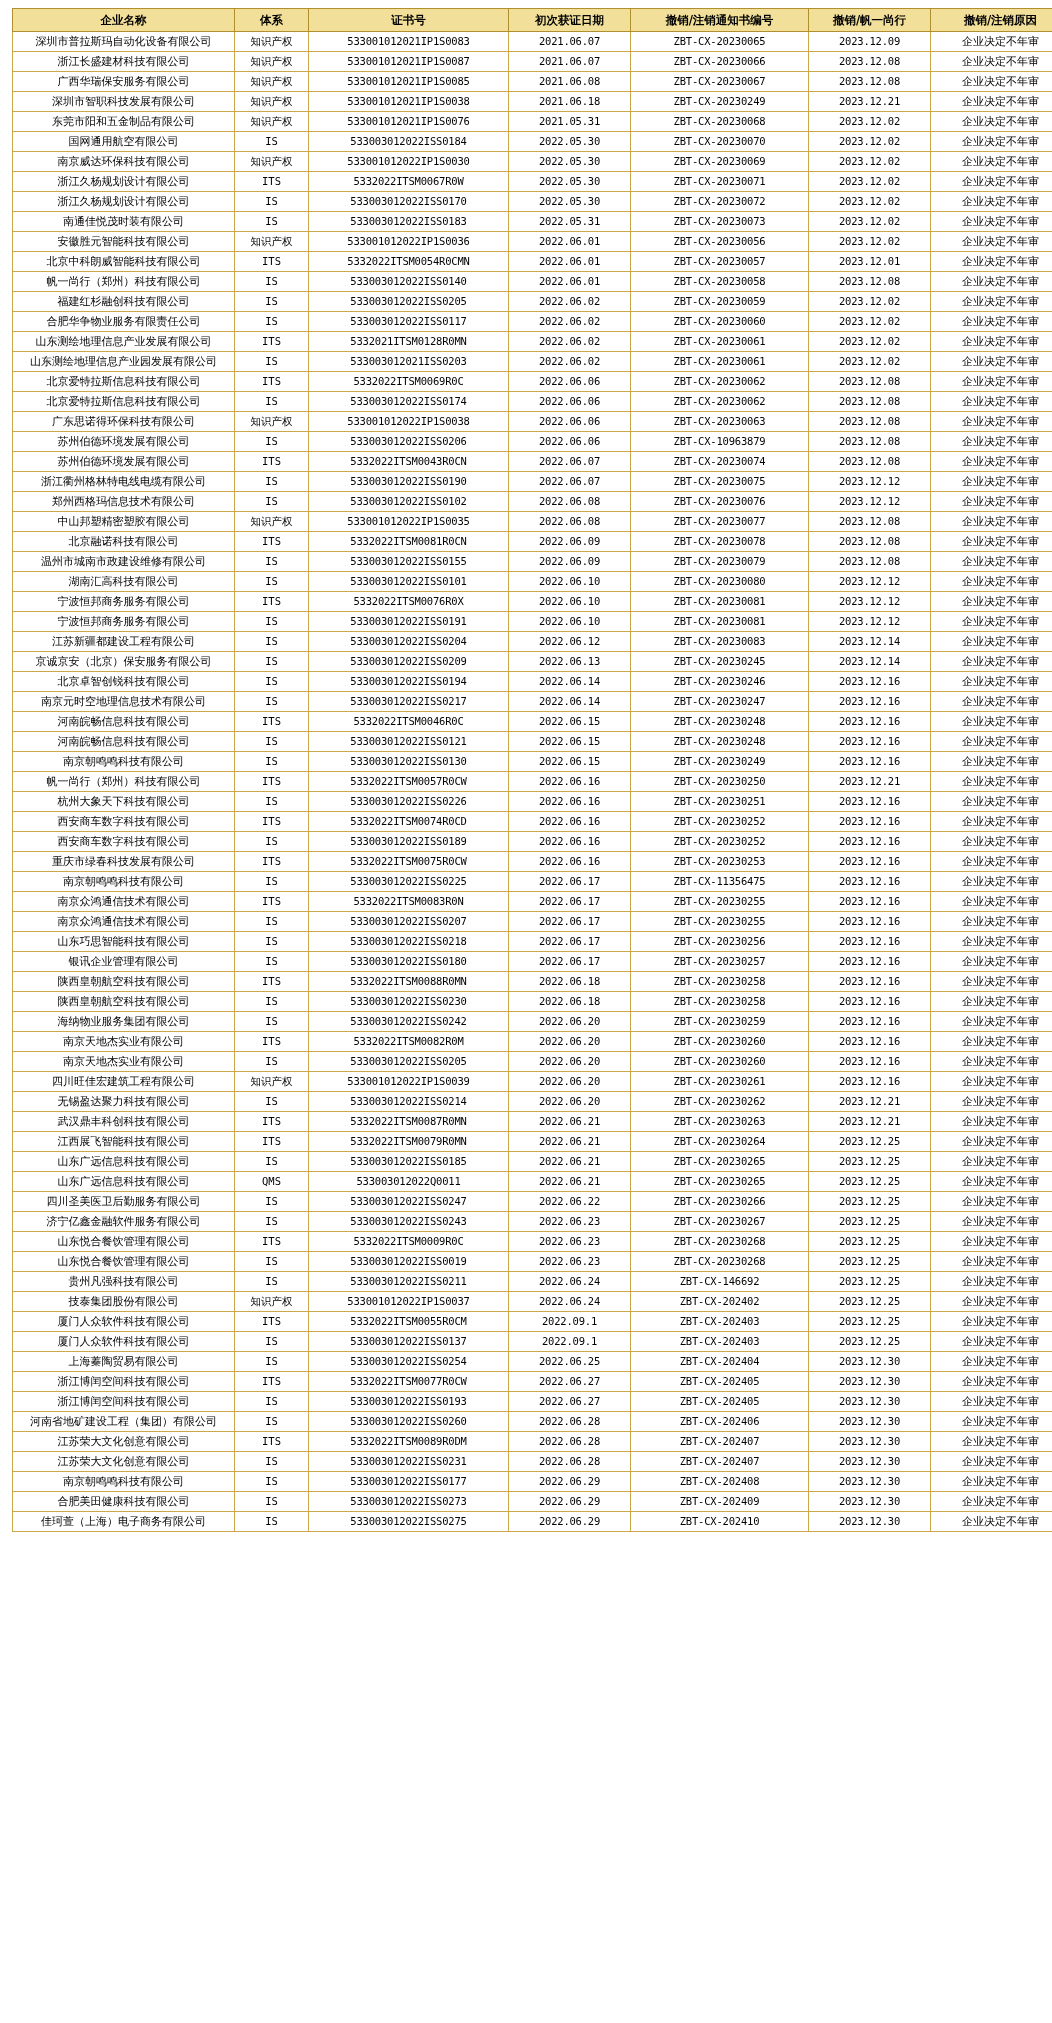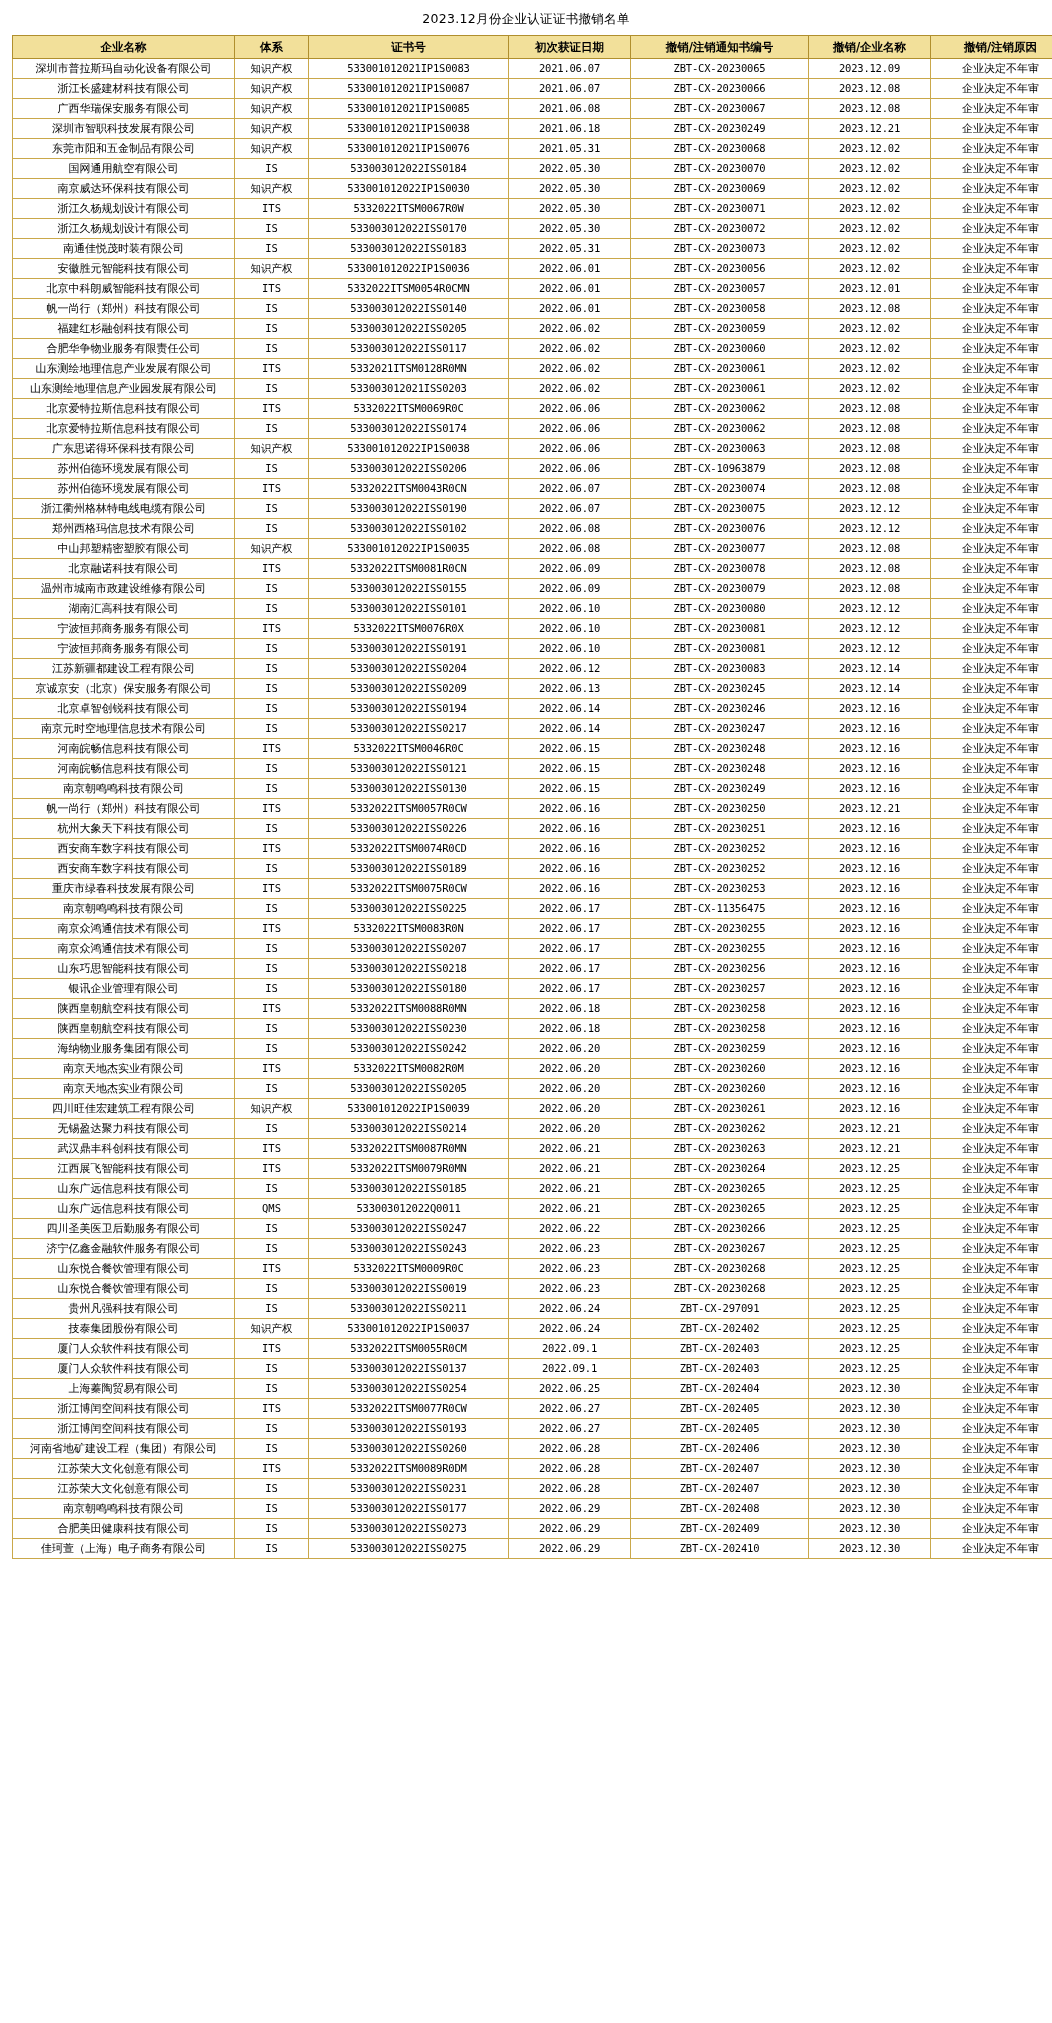--- a/index.html
+++ b/index.html
@@ -74,40 +74,39 @@
   td.reason {
     font-size: 11px;
   }
   tbody tr:nth-child(odd) td { background: #ffffff; }
   tbody tr:nth-child(even) td { background: #ffffff; }
 </style>
 </head>
 <body>
 
 <div class="page">
-  <div class="doc-title">2023.12月份企业认证证书撤销名单</div>
   <div class="table-wrap">
     <table>
       <colgroup>
         <col class="c-name">
           <col class="c-sys">
           <col class="c-cert">
           <col class="c-first">
         <col class="c-notice">
           <col class="c-date">
           <col class="c-reason">
       </colgroup>
       <thead>
         <tr>
           <th>企业名称</th>
           <th>体系</th>
           <th>证书号</th>
           <th>初次获证日期</th>
           <th>撤销/注销通知书编号</th>
-          <th>撤销/企业名称</th>
+          <th>撤销/帆一尚行</th>
           <th>撤销/注销原因</th>
         </tr>
       </thead>
       <tbody>
           <tr>
             <td class="name">深圳市普拉斯玛自动化设备有限公司</td>
             <td class="sys">知识产权</td>
             <td class="cert">533001012021IP1S0083</td>
             <td class="first">2021.06.07</td>
             <td class="notice">ZBT-CX-20230065</td>
@@ -661,21 +660,21 @@
             <td class="first">2022.06.23</td>
             <td class="notice">ZBT-CX-20230268</td>
             <td class="date">2023.12.25</td>
             <td class="reason">企业决定不年审</td>
           </tr>
           <tr>
             <td class="name">贵州凡强科技有限公司</td>
             <td class="sys">IS</td>
             <td class="cert">533003012022ISS0211</td>
             <td class="first">2022.06.24</td>
-            <td class="notice">ZBT-CX-297091</td>
+            <td class="notice">ZBT-CX-146692</td>
             <td class="date">2023.12.25</td>
             <td class="reason">企业决定不年审</td>
           </tr>
           <tr>
             <td class="name">技泰集团股份有限公司</td>
             <td class="sys">知识产权</td>
             <td class="cert">533001012022IP1S0037</td>
             <td class="first">2022.06.24</td>
             <td class="notice">ZBT-CX-202402</td>
             <td class="date">2023.12.25</td>

